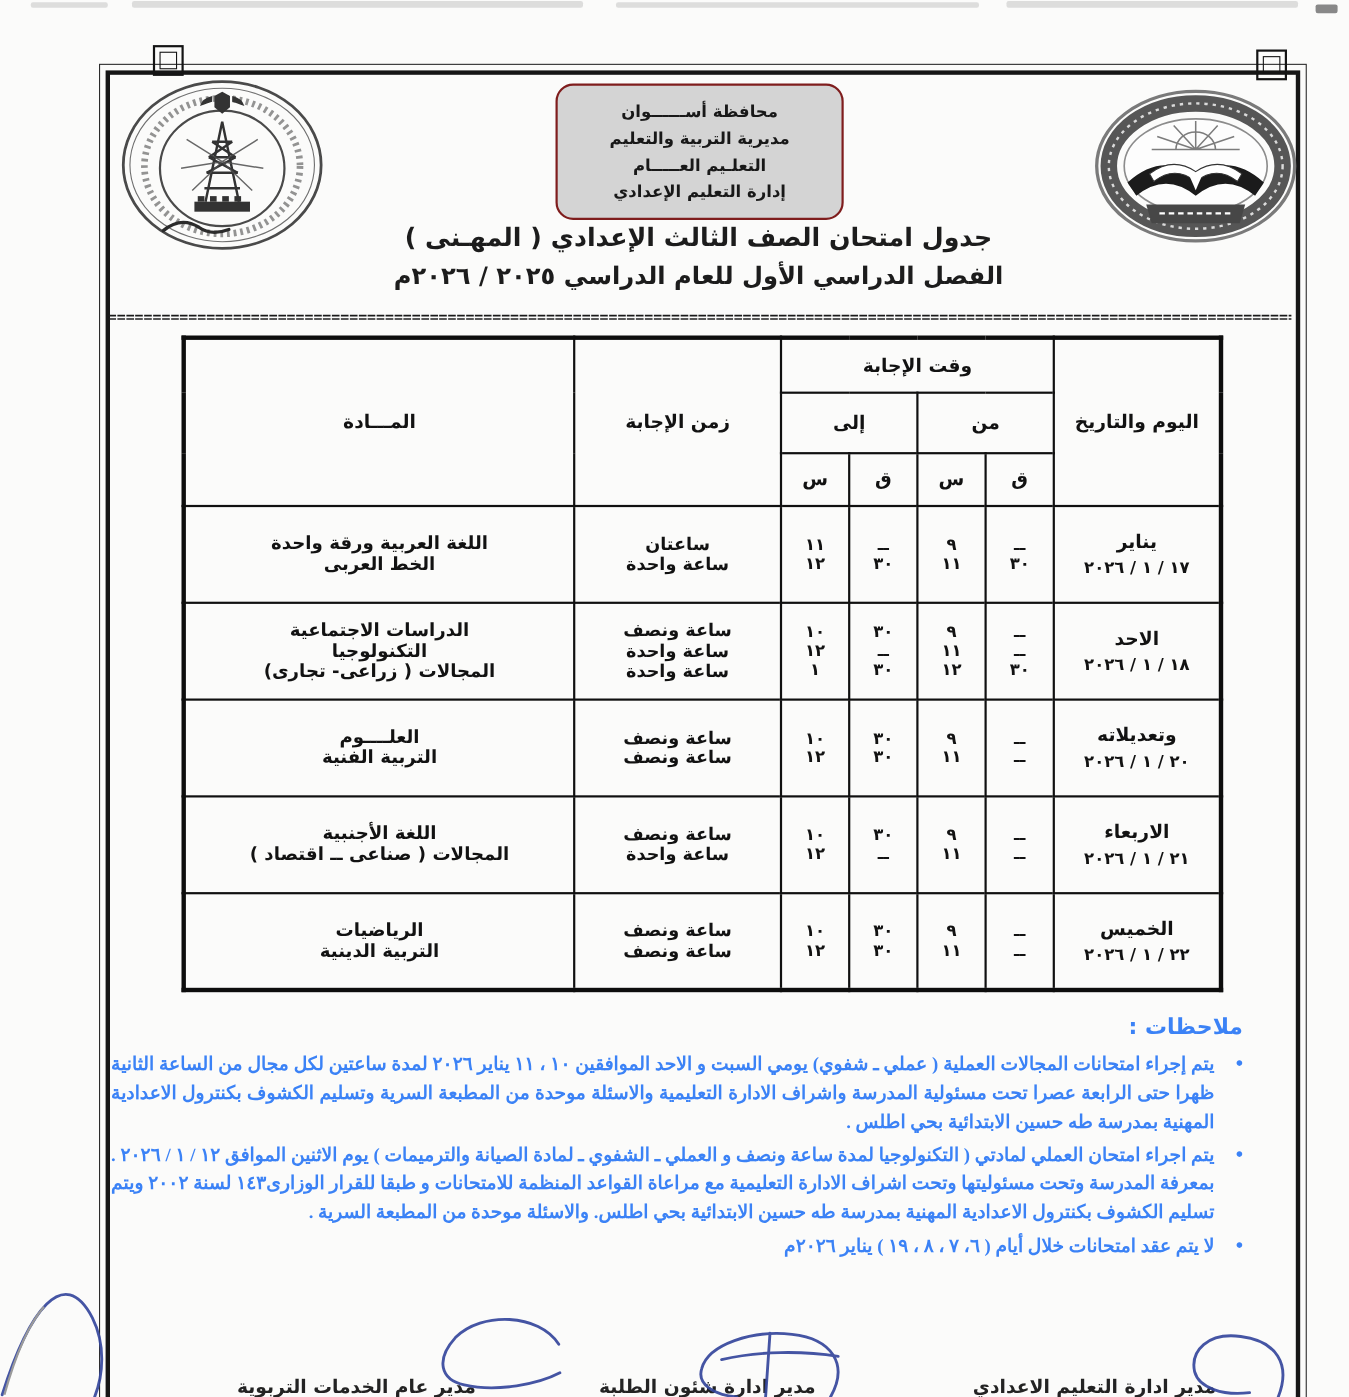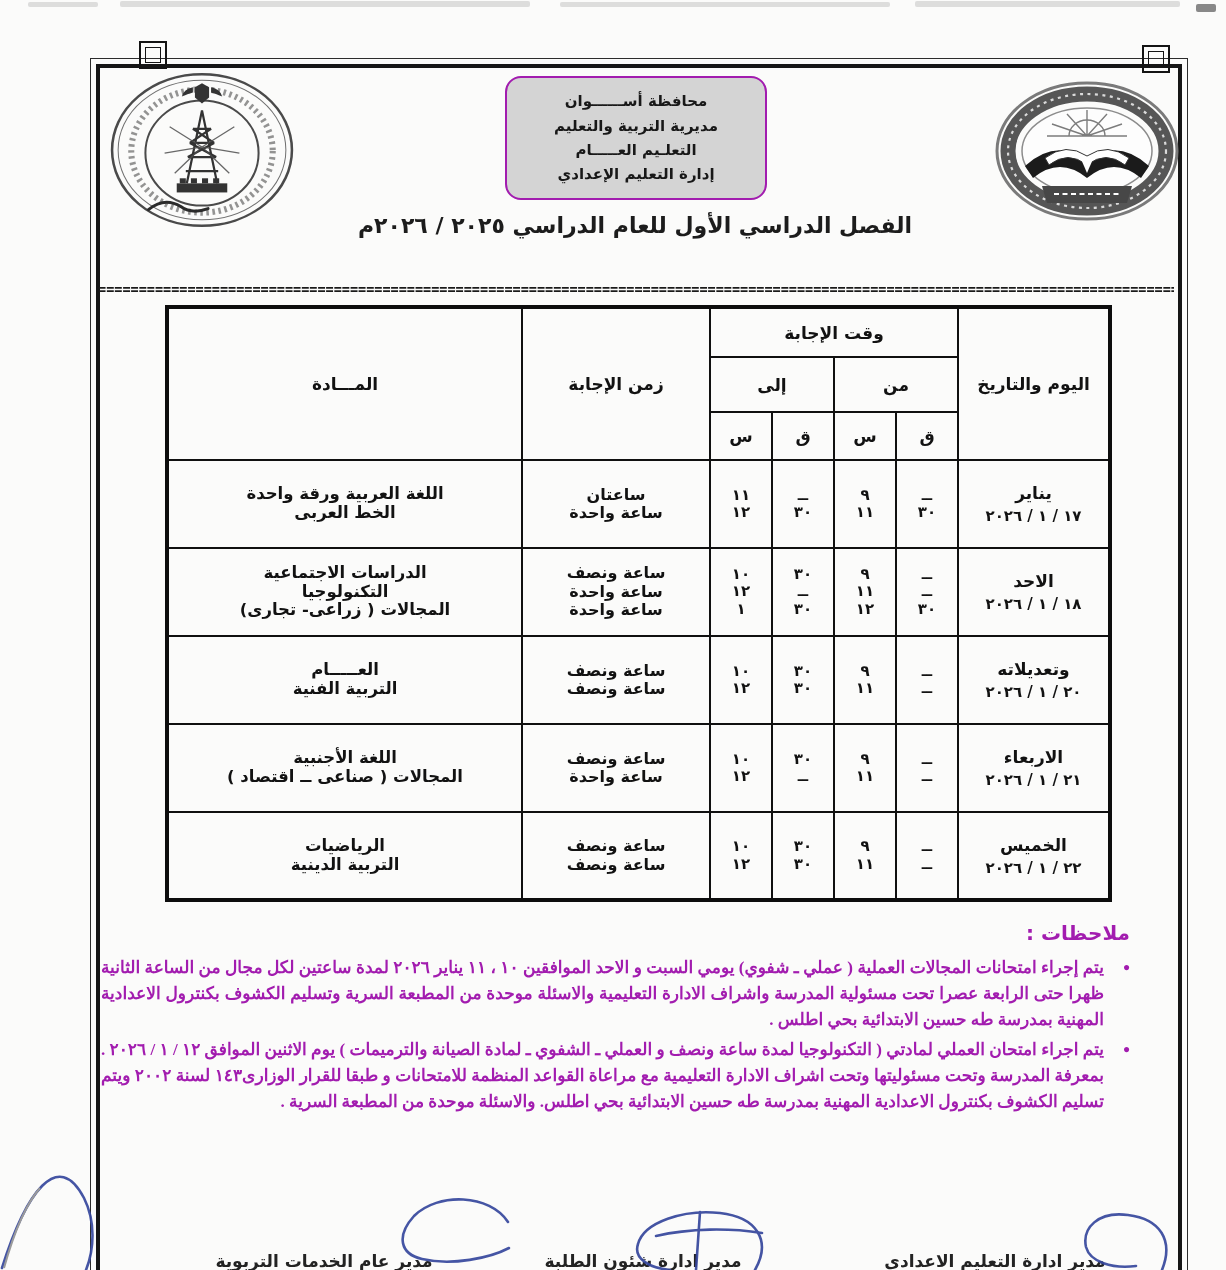--- a/index.html
+++ b/index.html
@@ -16,21 +16,21 @@
   }
   .corner{position:absolute;border:2.5px solid #141414;background:transparent;}
   .corner.tl{left:139px;top:41px;width:24px;height:24px;}
   .corner.tr{left:1142px;top:45px;width:24px;height:24px;}
   .corner .inner{position:absolute;inset:4px;border:1.5px solid #141414;}
 
   
   .stamp{position:absolute;left:106px;top:70px;width:192px;height:160px;}
   .office-box{
     position:absolute;left:505px;top:76px;width:258px;height:120px;
-    background:#d4d4d4;border:2px solid #a21caf;border-radius:16px;
+    background:#d4d4d4;border:2px solid #7f1d1d;border-radius:16px;
     display:flex;flex-direction:column;justify-content:center;align-items:center;
     font-weight:bold;font-size:15px;line-height:1.62;text-align:center;color:#181818;
   }
   .ministry{position:absolute;left:992px;top:80px;width:190px;height:142px;}
 
   .title-block{position:absolute;left:96px;top:204px;width:1078px;text-align:center;font-weight:bold;}
   .title-line1{font-size:23px;letter-spacing:0;}
   .title-line2{font-size:22px;margin-top:9px;}
   .separator{
     position:absolute;left:98px;top:281px;width:1076px;height:20px;overflow:hidden;
@@ -55,21 +55,21 @@
   .day-name{font-size:17px;}
   .day-date{font-size:15px;}
   tbody tr{height:88px;}
   .stack{display:flex;flex-direction:column;justify-content:space-between;height:100%;box-sizing:border-box;padding:9px 2px;}
   .stack .line{text-align:center;line-height:1.15;}
   td.c-num .line{font-size:15px;}
   td.c-dur .line{font-size:16px;}
   td.c-subj .line{font-size:16.5px;}
 
   
-  .notes{position:absolute;right:70px;left:95px;top:921px;direction:rtl;font-weight:bold;color:#a21caf;}
+  .notes{position:absolute;right:70px;left:95px;top:921px;direction:rtl;font-weight:bold;color:#3b82f6;}
   .notes-heading{font-size:20px;margin:0 26px 10px 0;}
   .notes ul{margin:0;padding:0 52px 0 6px;list-style:none;font-family:Liberation Serif, serif;}
   .notes li{position:relative;margin-bottom:5px;font-size:17px;line-height:1.52;text-align:justify;text-align-last:right;}
   .notes li::before{content:"\2022";position:absolute;right:-26px;top:-1px;font-size:19px;}
 
   
   .sig-label{position:absolute;top:1248px;text-align:center;font-weight:bold;font-size:17px;color:#232323;line-height:26px;}
   .sig-label.right{left:862px;width:266px;}
   .sig-label.center{left:512px;width:262px;}
   .sig-label.left{left:124px;width:400px;}
@@ -133,20 +133,21 @@
     <path d="M77,56 A18,16 0 0 1 113,56"></path>
   </g>
   <path d="M33,86 Q64,58 95,80 Q126,58 157,86 L149,98 Q122,76 95,98 Q68,76 41,98 Z" fill="#1b1b1b"></path>
   <path d="M53,78 Q74,62 95,76 Q116,62 137,78 L133,85 Q114,70 95,85 Q76,70 57,85 Z" fill="#fff" stroke="#333" stroke-width="1"></path>
   <path d="M89,79 L95,93 L101,79 Z" fill="#fff"></path>
   <path d="M50,106 L140,106 L135,123 L55,123 Z" fill="#474747"></path>
   <path d="M62,114 H128" stroke="#fff" stroke-width="2.2" stroke-dasharray="5 3.5"></path>
 </svg>
 
 <div class="title-block">
+  <div class="title-line1">جدول امتحان الصف الثالث الإعدادي ( المهـنى )</div>
   <div class="title-line2">الفصل الدراسي الأول للعام الدراسي  ٢٠٢٥ / ٢٠٢٦م</div>
 </div>
 
 <div class="separator">============================================================================================================================================================================</div>
 
 <table class="schedule">
   <colgroup>
     <col style="width:152px">
       <col style="width:62px">
       <col style="width:62px">
@@ -300,21 +301,21 @@
           </div>
         </td>
         <td class="c-dur">
           <div class="stack">
             <div class="line">ساعة ونصف</div>
             <div class="line">ساعة ونصف</div>
           </div>
         </td>
         <td class="c-subj">
           <div class="stack">
-            <div class="line">العـــــام</div>
+            <div class="line">العلــــوم</div>
             <div class="line">التربية الفنية</div>
           </div>
         </td>
       </tr>
       <tr>
         <td class="c-day">
           <div class="day-wrap">
             <div class="day-name">الاربعاء</div>
             <div class="day-date">٢١ / ١ / ٢٠٢٦</div>
           </div>
@@ -401,20 +402,21 @@
         </td>
       </tr>
     </tbody>
 </table>
 
 <div class="notes">
   <div class="notes-heading">ملاحظات :</div>
   <ul>
     <li>يتم إجراء امتحانات المجالات العملية ( عملي ـ شفوي) يومي السبت و الاحد الموافقين ١٠ ، ١١ يناير ٢٠٢٦   لمدة ساعتين لكل مجال من الساعة الثانية ظهرا حتى الرابعة عصرا تحت مسئولية المدرسة واشراف الادارة التعليمية والاسئلة موحدة من المطبعة السرية وتسليم الكشوف بكنترول الاعدادية المهنية بمدرسة طه حسين الابتدائية بحي اطلس .</li>
     <li>يتم اجراء امتحان العملي لمادتي ( التكنولوجيا لمدة ساعة ونصف و  العملي ـ الشفوي ـ  لمادة الصيانة والترميمات ) يوم الاثنين الموافق ١٢ / ١ / ٢٠٢٦ .  بمعرفة المدرسة وتحت مسئوليتها وتحت اشراف الادارة التعليمية مع مراعاة القواعد المنظمة للامتحانات و طبقا للقرار الوزارى١٤٣ لسنة ٢٠٠٢ ويتم تسليم الكشوف بكنترول الاعدادية المهنية بمدرسة طه حسين الابتدائية بحي اطلس. والاسئلة موحدة من المطبعة السرية .</li>
+    <li>لا يتم عقد امتحانات خلال أيام ( ٦، ٧ ، ٨ ، ١٩ ) يناير ٢٠٢٦م</li>
   </ul>
 </div>
 
 <div class="sig-label right">مدير ادارة التعليم الاعدادي</div>
 <div class="sig-label center">مدير ادارة شئون الطلبة</div>
 <div class="sig-label left">مدير عام الخدمات التربوية</div>
 
 <svg class="sig-ink" viewBox="0 0 1226 1270">
   <g fill="none" stroke="#35469c" stroke-width="2.6" stroke-linecap="round" opacity=".92">
     <path d="M2,1268 C26,1192 58,1148 84,1198 C96,1222 94,1250 86,1270"></path>

